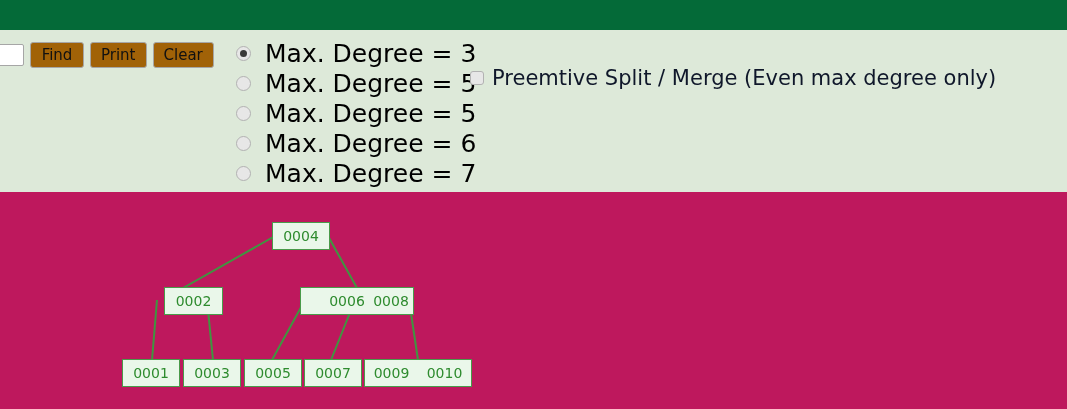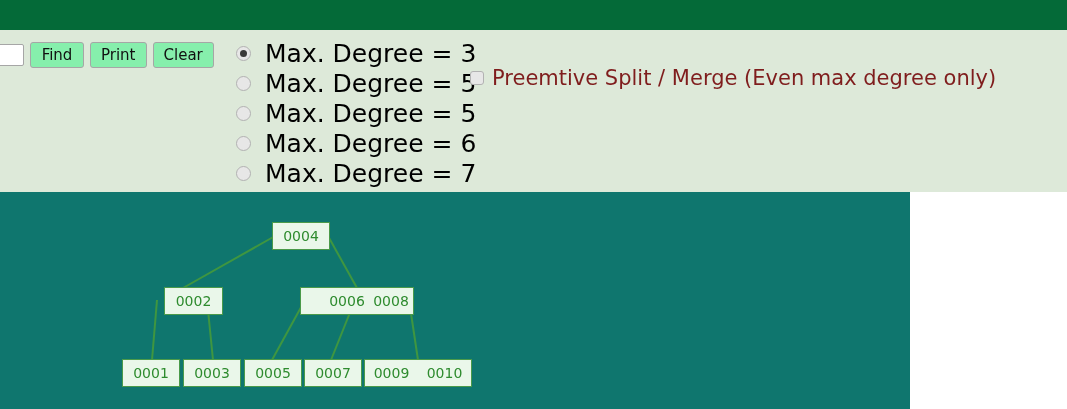--- a/index.html
+++ b/index.html
@@ -50,21 +50,21 @@
     font-family: "DejaVu Sans", "Liberation Sans", sans-serif;
     font-size: 13px;
     padding: 0 3px;
     box-sizing: border-box;
     color: #000;
   }
   .btn {
     height: 26px;
     min-width: 54px;
     padding: 0 10px;
-    background: #86efac;
+    background: #a16207;
     border: 1px solid #a6a6a6;
     border-radius: 3px;
     font-family: "DejaVu Sans", "Liberation Sans", sans-serif;
     font-size: 15px;
     color: #111;
     line-height: 24px;
     text-align: center;
     cursor: pointer;
     box-sizing: border-box;
   }
@@ -118,32 +118,32 @@
     height: 14px;
     border-radius: 3px;
     background: #e7e7e7;
     border: 1px solid #b2b2b2;
     box-sizing: border-box;
     flex: 0 0 auto;
     cursor: pointer;
   }
   .check-label {
     font-size: 21px;
-    color: #7f1d1d;
+    color: #0f172a;
     margin-left: 8px;
     white-space: nowrap;
   }
 
   
   #tree-canvas {
     position: absolute;
     left: 0; top: 192px;
-    width: 910px;
+    width: 1067px;
     height: 217px;
-    background: #0f766e;
+    background: #be185d;
   }
   #tree-svg {
     position: absolute;
     left: 0; top: 0;
   }
   .tree-node {
     position: absolute;
     background: #eaf7ea;
     border: 1px solid #4a9a4a;
     box-sizing: border-box;

